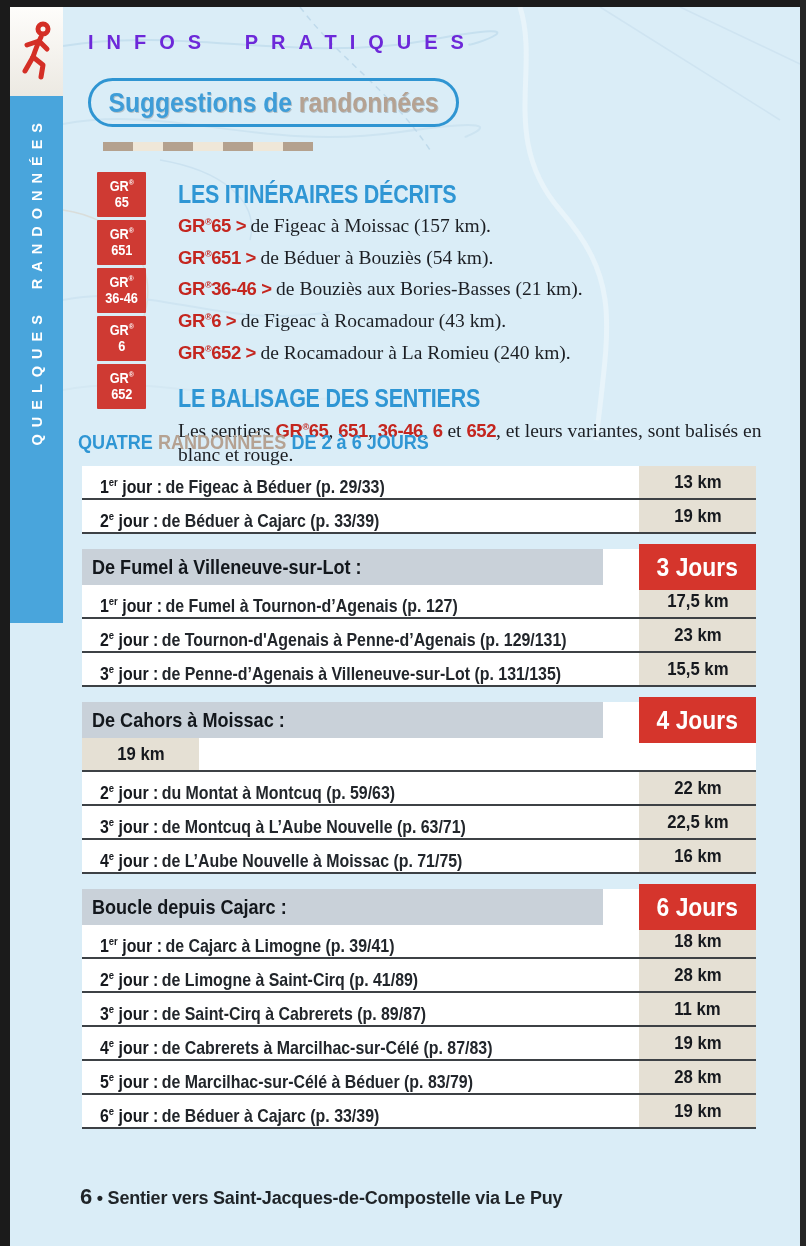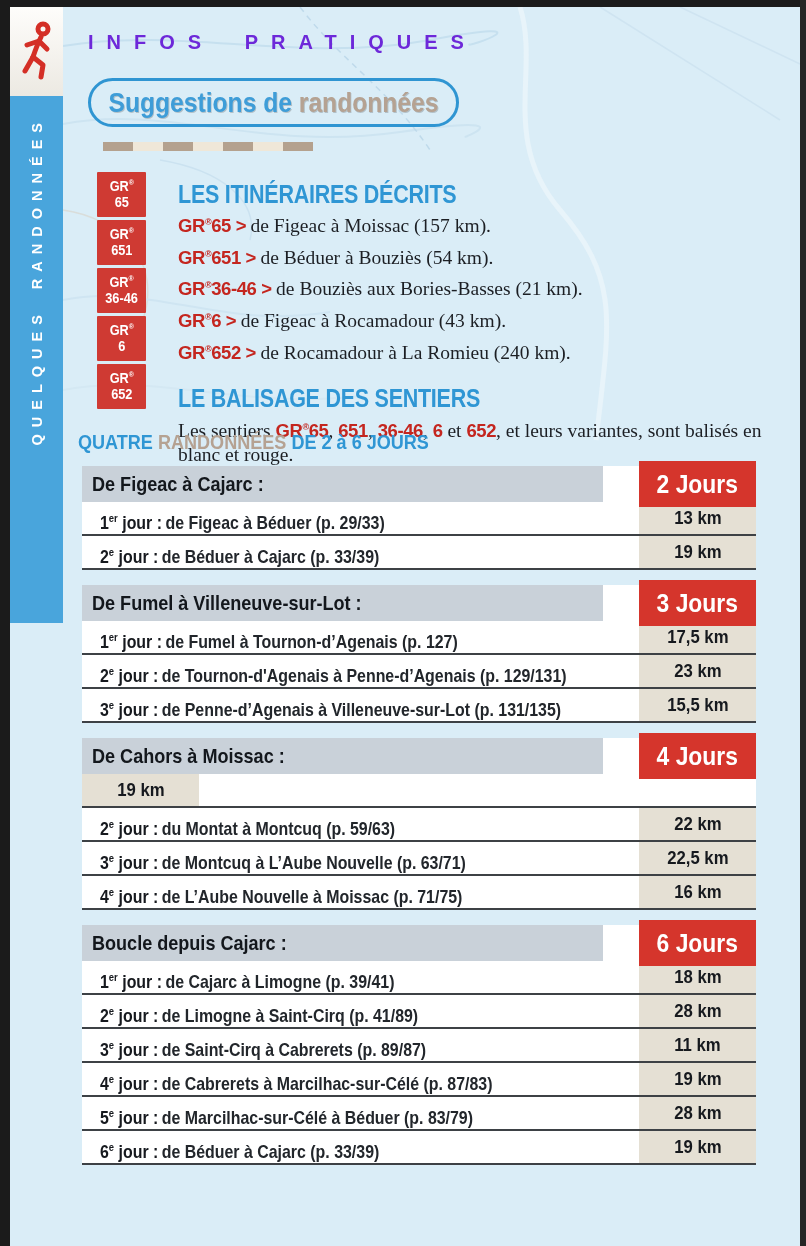--- a/index.html
+++ b/index.html
@@ -181,27 +181,20 @@
     <p class="serif balisage-p"><span>Les sentiers </span><b class="grred"><span>GR</span><sup class="reg">®</sup><span>65</span></b><span><span>, </span><span class="grred">651</span><span>, </span><span class="grred">36-46</span><span>, </span><span class="grred">6</span><span> et </span><span class="grred">652</span><span>, et leurs variantes, sont balisés en blanc et rouge.</span></span></p>
   </div>
 
   <div class="section-h">
     <span class="cx"><span class="blue">QUATRE </span><span class="taupe">RANDONNÉES </span><span class="blue">DE 2 à 6 JOURS</span></span>
   </div>
 
   <div class="tables">
 
     <div class="htable">
-      <div class="thead">
-        <div class="tbar"></div>
-        <span class="ttitle cx">De Figeac à Cajarc :</span>
-        <div class="jours">
-            <span class="cxc">2 Jours</span>
-          </div>
-      </div>
       <div class="trow">
         <div class="tdesc"><span class="day cx"><b><span>1</span><sup>er</sup> <span>jour :</span></b><span class="dd">de Figeac à Béduer (p. 29/33)</span></span></div>
         <div class="tkm"><span class="k cxc">13 km</span></div>
       </div>
       <div class="trow">
         <div class="tdesc"><span class="day cx"><b><span>2</span><sup>e</sup> <span>jour :</span></b><span class="dd">de Béduer à Cajarc (p. 33/39)</span></span></div>
         <div class="tkm"><span class="k cxc">19 km</span></div>
       </div>
     </div>
 
@@ -281,14 +274,18 @@
         <div class="tkm"><span class="k cxc">28 km</span></div>
       </div>
       <div class="trow">
         <div class="tdesc"><span class="day cx"><b><span>6</span><sup>e</sup> <span>jour :</span></b><span class="dd">de Béduer à Cajarc (p. 33/39)</span></span></div>
         <div class="tkm"><span class="k cxc">19 km</span></div>
       </div>
     </div>
 
   </div>
 
+  <div class="footer">
+    <span class="num">6</span>
+    <span class="txt">• Sentier vers Saint-Jacques-de-Compostelle via Le Puy</span>
+  </div>
 
 </div>
 
 </body></html>

